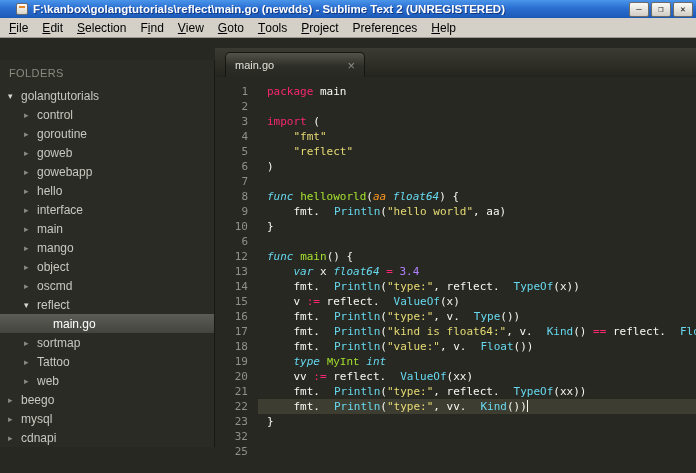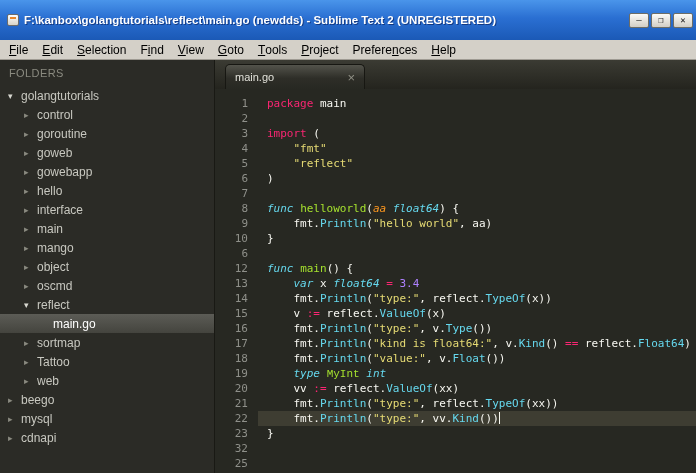--- a/index.html
+++ b/index.html
@@ -2,39 +2,39 @@
 <html><head>
 <meta charset="utf-8">
 <style>
   html,body{margin:0;padding:0;background:#111;}
   .app{width:696px;height:473px;overflow:hidden;position:relative;
        font-family:"Liberation Sans",sans-serif;background:#272822;
        box-sizing:border-box;}
   *{box-sizing:border-box;}
 
   
-  .titlebar{height:40px;background:linear-gradient(180deg,#4a95ea 0%,#2a6fd2 45%,#1b59b6 100%);
-            display:flex;align-items:center;padding:0 3px 0 7px;}
+  .titlebar{height:18px;background:linear-gradient(180deg,#4a95ea 0%,#2a6fd2 45%,#1b59b6 100%);
+            display:flex;align-items:center;padding:0 3px 0 16px;}
   .app-icon{width:12px;height:12px;flex:none;border:1px solid #6b6b6b;border-radius:2px;
             background:linear-gradient(#fdfdfd,#d8d4c8);position:relative;}
   .app-icon::after{content:"";position:absolute;left:2px;top:2px;width:6px;height:2px;background:#e8862a;}
   .title-text{color:#fff;font-weight:bold;font-size:11.5px;margin-left:5px;flex:1;
               white-space:nowrap;overflow:hidden;text-shadow:1px 1px 0 rgba(0,10,60,.5);}
   .win-buttons{display:flex;gap:2px;flex:none;}
   .win-btn{width:20px;height:15px;background:linear-gradient(#fbfaf7,#d2cec5);
            border:1px solid #6d6d66;border-radius:2px;font-size:9px;line-height:12px;
            text-align:center;color:#1a1a1a;font-family:"DejaVu Sans Mono",monospace;cursor:default;}
 
   
   .menubar{height:20px;background:#d4d0c8;border-bottom:1px solid #9e9a92;
            display:flex;align-items:stretch;padding-left:2px;font-size:12px;color:#000;}
   .menu-item{padding:0 7px;display:flex;align-items:center;cursor:default;}
 
   
-  .main{display:flex;height:431px;}
+  .main{display:flex;height:431px;align-items:center;}
 
   
   .sidebar{width:215px;flex:none;background:#2b2b26;border-right:1px solid #191914;
            display:flex;flex-direction:column;overflow:hidden;}
   .folders-header{height:26px;line-height:27px;padding-left:9px;color:#8b8b80;font-size:11px;
                   letter-spacing:.4px;}
   .tree{flex:1;overflow:hidden;}
   .tree-row{height:19px;display:flex;align-items:center;color:#c8c8c0;font-size:12px;
             white-space:nowrap;cursor:default;}
   .tree-row.selected{background:linear-gradient(#5c5c56,#44443e);color:#ffffff;}
@@ -60,21 +60,21 @@
   .code{flex:1;min-width:0;overflow:hidden;}
   .code-line{height:15px;white-space:pre;padding-left:9px;}
   .code-line.active{background:#3e3d32;}
   .cursor{display:inline-block;width:1px;height:12px;background:#f8f8f0;vertical-align:-2px;}
 
   
   .tok-plain{color:#f8f8f2;}
   .tok-keyword{color:#f92672;}
   .tok-storage{color:#66d9ef;font-style:italic;}
   .tok-type{color:#66d9ef;font-style:italic;}
-  .tok-support{color:#66d9ef;}
+  .tok-support{color:#66d9ef;margin-left:14px;}
   .tok-string{color:#e6db74;}
   .tok-number{color:#ae81ff;}
   .tok-funcname{color:#a6e22e;}
   .tok-typename{color:#a6e22e;font-family:Liberation Mono, monospace;}
   .tok-param{color:#fd971f;font-style:italic;}
 </style>
 </head>
 <body>
 
 <div class="app">

